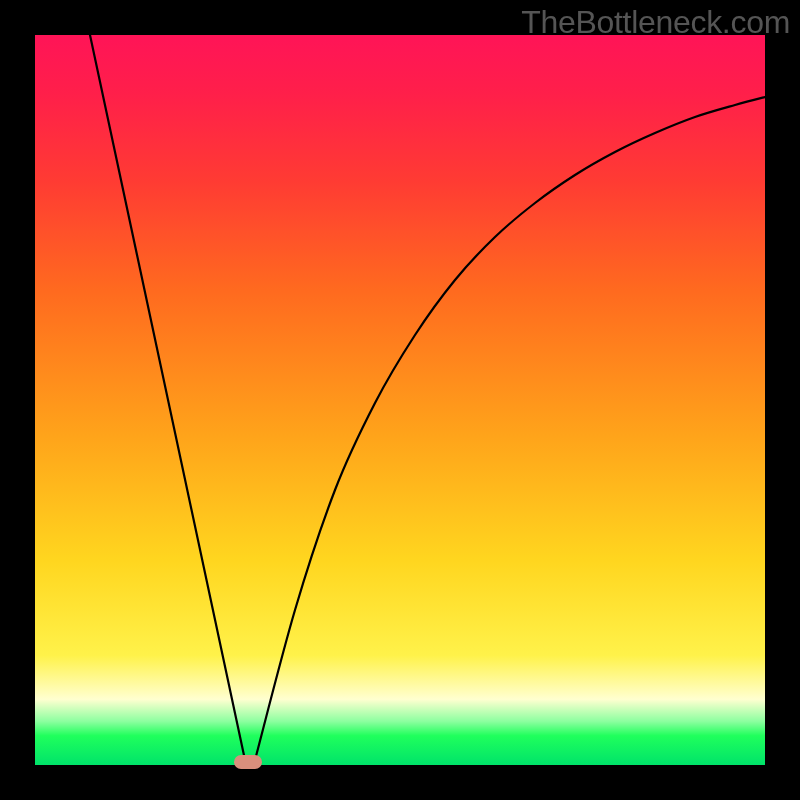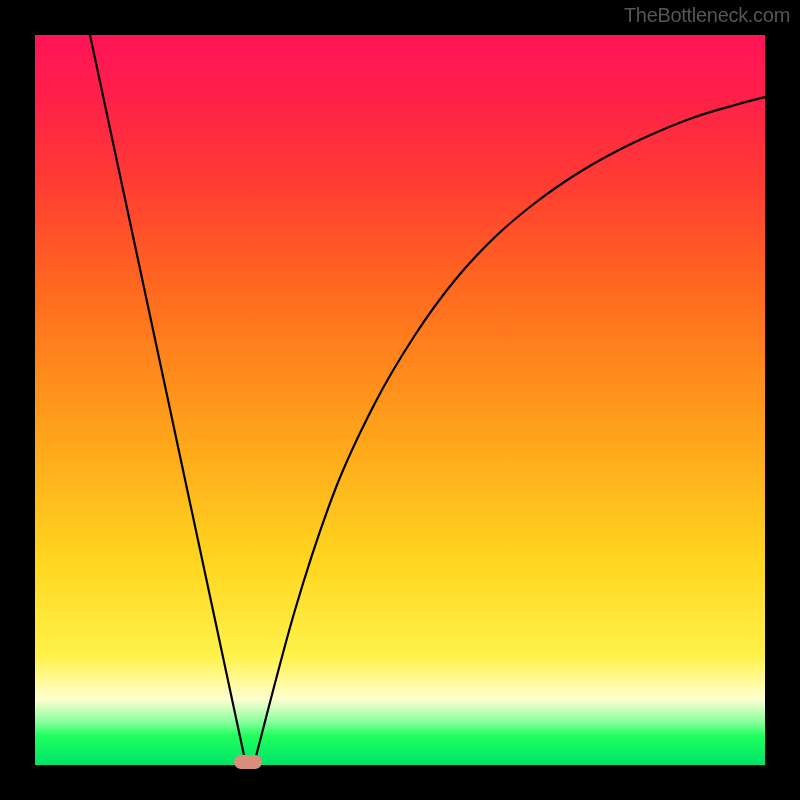--- a/index.html
+++ b/index.html
@@ -14,21 +14,21 @@
     width: 800px;
     height: 800px;
     background: #000;
     position: relative;
   }
   .watermark {
     position: absolute;
     top: 4px;
     right: 10px;
     color: #555;
-    font-size: 20px;
+    font-size: 32px;
     font-weight: 500;
     z-index: 10;
     letter-spacing: -0.3px;
   }
   .plot-area {
     position: absolute;
     left: 35px;
     top: 35px;
     width: 730px;
     height: 730px;

